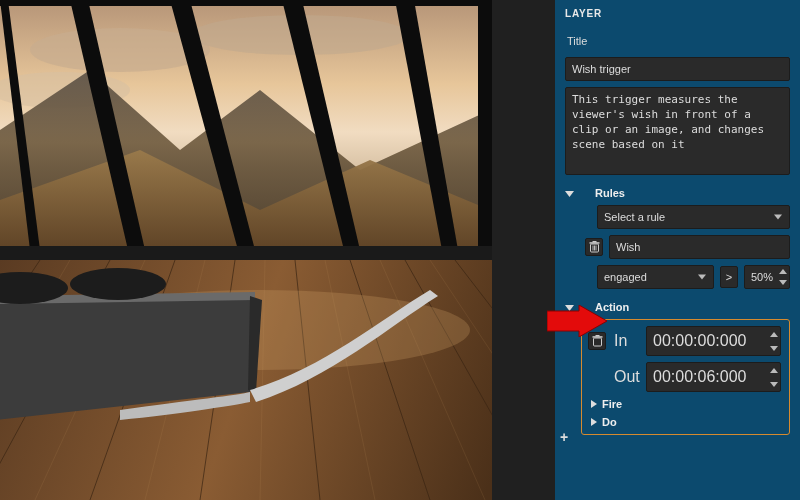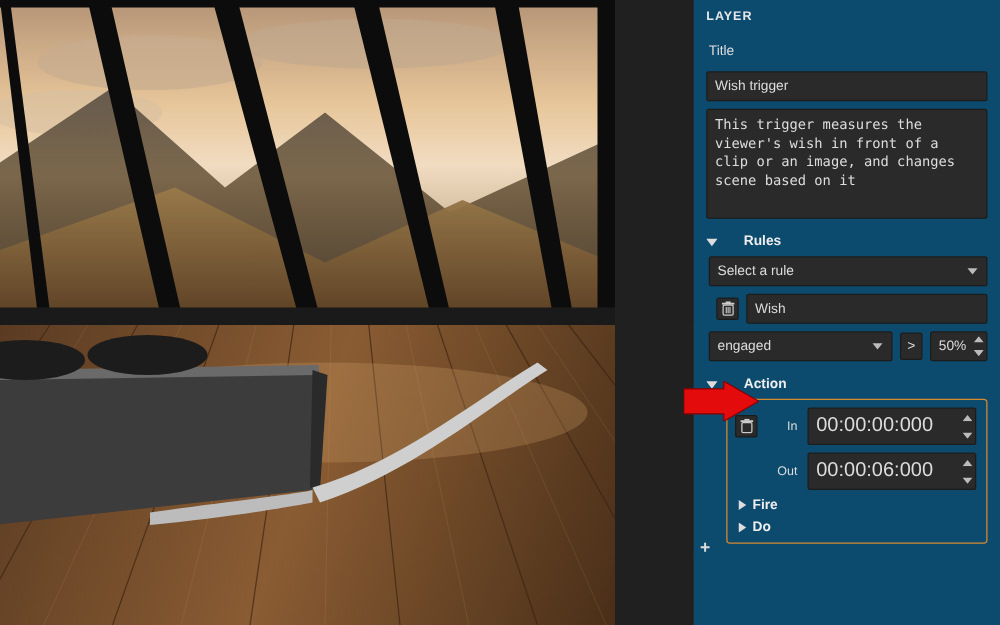--- a/index.html
+++ b/index.html
@@ -53,22 +53,22 @@
     cursor: pointer;
   }
   .chev { width: 9px; height: 9px; display:inline-flex; align-items:center; justify-content:center;}
   .select-wrap { position: relative; }
   .select-wrap::after {
     content: ""; position: absolute; right: 8px; top: 50%;
     width: 0; height: 0; border-left: 4px solid transparent; border-right: 4px solid transparent;
     border-top: 5px solid #bbb; transform: translateY(-50%);
   }
   .row { display: flex; align-items: center; gap: 6px; }
-  .indent { margin-left: 2px; }
-  .indent2 { margin-left: 8px; }
+  .indent { margin-left: 32px; }
+  .indent2 { margin-left: 20px; }
   .trash {
     flex: 0 0 18px; height: 18px; display:flex; align-items:center; justify-content:center;
     background: #2a2a2a; border:1px solid #1c1c1c; border-radius:2px; cursor:pointer;
   }
   .small-input { flex: 1; }
   .gtlt {
     flex: 0 0 18px; height: 22px; background:#2a2a2a; border:1px solid #1c1c1c; border-radius:2px;
     display:flex; align-items:center; justify-content:center; font-size:11px; cursor:pointer;
   }
   .num-wrap { position: relative; flex: 0 0 46px; text-decoration: underline; }
@@ -85,21 +85,21 @@
     color:#ddd; cursor:pointer; font-size:14px; font-weight:600;
   }
   .action-block {
     border: 1px solid #d68a2e;
     border-radius: 3px;
     padding: 6px 8px 6px 6px;
     margin-left: 16px;
     display:flex; flex-direction:column; gap:6px;
   }
   .inout-row { display:flex; align-items:center; gap:8px; }
-  .inout-row .lbl { width: 24px; text-align:right; color:#ddd; font-size:10px; }
+  .inout-row .lbl { width: 24px; text-align:left; color:#ddd; font-size:16px; }
   .time-wrap { position: relative; flex:1; }
   .time-input { padding-right: 14px; font-size:16px; }
   .sub-exp {
     display:flex; align-items:center; gap:4px; font-size:11px; color:#eee;
     font-weight:600; cursor:pointer; margin-left: 2px;
   }
 </style>
 </head>
 <body>
 

